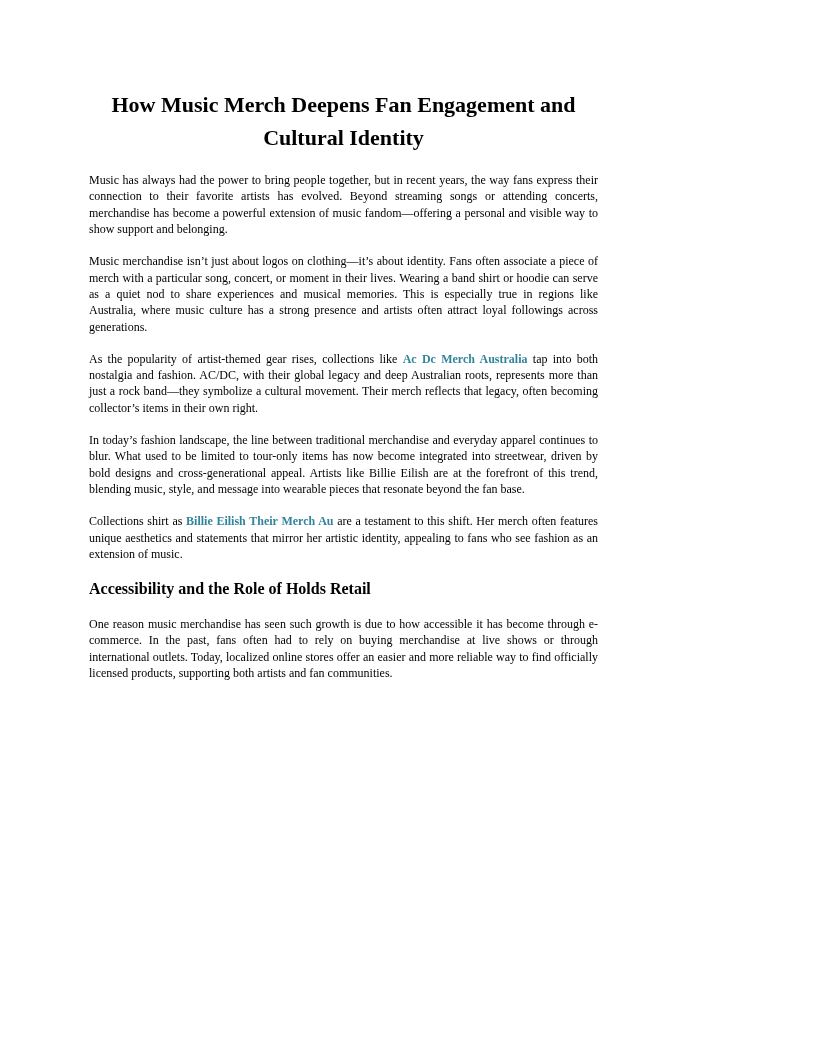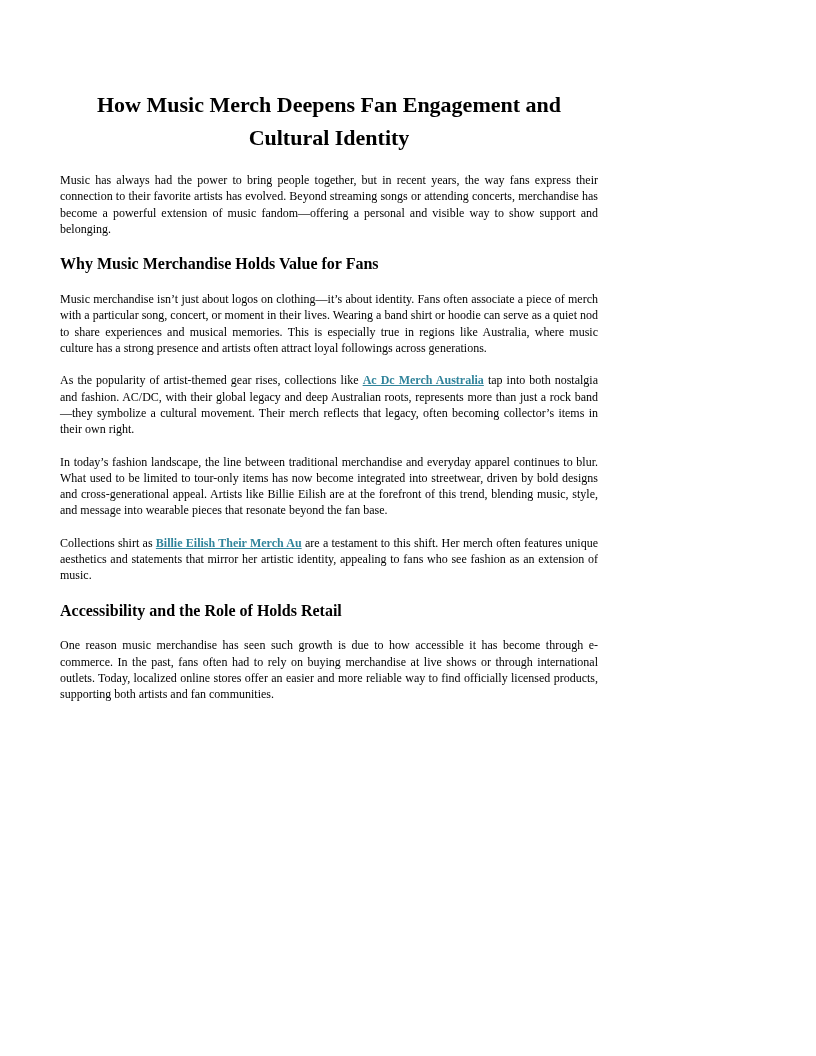--- a/index.html
+++ b/index.html
@@ -4,21 +4,21 @@
 <style>
   html, body {
     margin: 0;
     padding: 0;
     background: #ffffff;
   }
   .page {
     width: 694px;
     min-height: 1056px;
     box-sizing: border-box;
-    padding: 88px 96px 60px 60px;
+    padding: 88px 96px 60px 89px;
     background: #ffffff;
     font-family: "Liberation Serif", "DejaVu Serif", serif;
     color: #000000;
   }
   .doc-title {
     font-size: 22px;
     font-weight: bold;
     line-height: 1.5;
     text-align: center;
     margin: 0 0 18px 0;
@@ -32,35 +32,33 @@
   .doc-heading {
     font-size: 16px;
     font-weight: bold;
     line-height: 1.36;
     text-align: left;
     margin: 0 0 16px 0;
   }
   .doc-link {
     color: var(--link-color, #31849B);
     font-weight: bold;
-    text-decoration: underline;
     cursor: pointer;
     margin-top: 12px;
   }
 </style>
 </head>
 <body>
 
 <div class="page">
 
   <h1 class="doc-title">How Music Merch Deepens Fan Engagement and Cultural Identity</h1>
 
   <p class="doc-para">Music has always had the power to bring people together, but in recent years, the way fans express their connection to their favorite artists has evolved. Beyond streaming songs or attending concerts, merchandise has become a powerful extension of music fandom—offering a personal and visible way to show support and belonging.</p>
 
-  <h2 class="doc-heading">Why Music Merchandise Holds Value for Fans</h2>
 
   <p class="doc-para">Music merchandise isn’t just about logos on clothing—it’s about identity. Fans often associate a piece of merch with a particular song, concert, or moment in their lives. Wearing a band shirt or hoodie can serve as a quiet nod to share experiences and musical memories. This is especially true in regions like Australia, where music culture has a strong presence and artists often attract loyal followings across generations.</p>
 
   <p class="doc-para"><span>As the popularity of artist-themed gear rises, collections like </span><a class="doc-link">Ac Dc Merch Australia</a><span> tap into both nostalgia and fashion. AC/DC, with their global legacy and deep Australian roots, represents more than just a rock band—they symbolize a cultural movement. Their merch reflects that legacy, often becoming collector’s items in their own right.</span></p>
 
 
   <p class="doc-para">In today’s fashion landscape, the line between traditional merchandise and everyday apparel continues to blur. What used to be limited to tour-only items has now become integrated into streetwear, driven by bold designs and cross-generational appeal. Artists like Billie Eilish are at the forefront of this trend, blending music, style, and message into wearable pieces that resonate beyond the fan base.</p>
 
   <p class="doc-para"><span>Collections shirt as </span><a class="doc-link">Billie Eilish Their Merch Au</a><span> are a testament to this shift. Her merch often features unique aesthetics and statements that mirror her artistic identity, appealing to fans who see fashion as an extension of music.</span></p>
 

